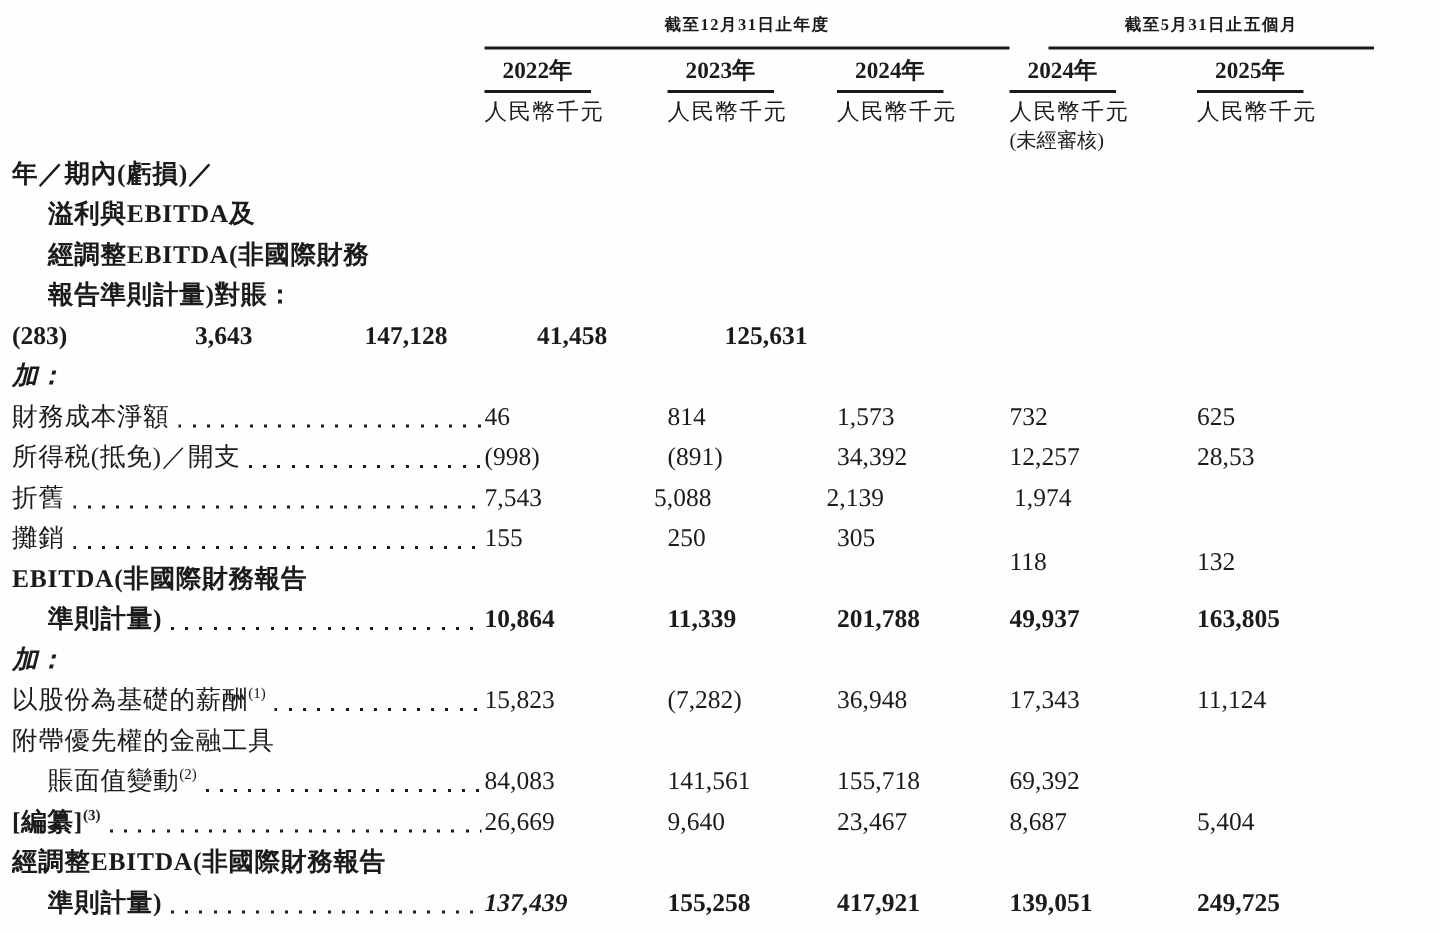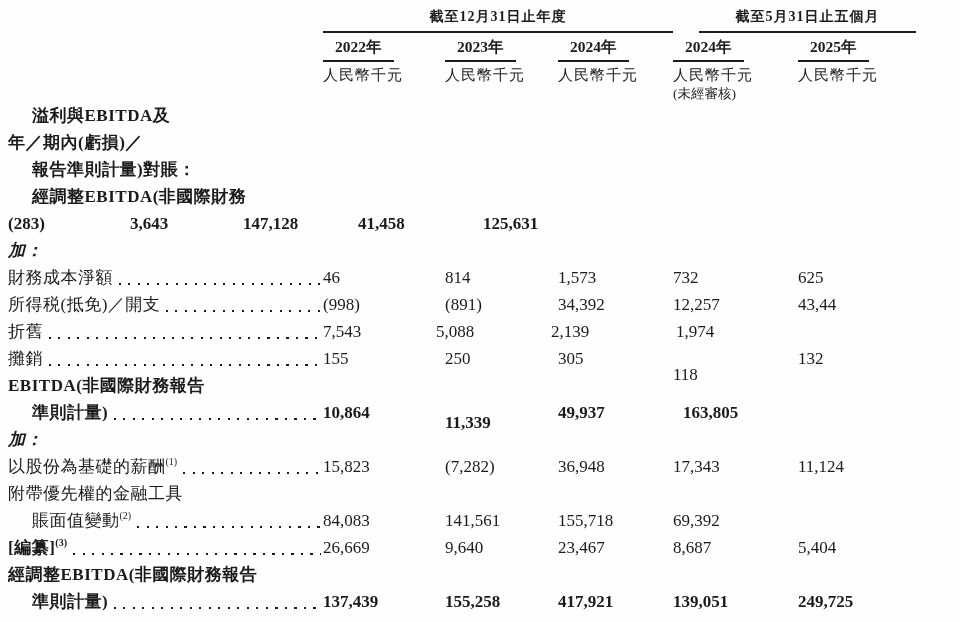--- a/index.html
+++ b/index.html
@@ -7,21 +7,21 @@
     position:relative;width:960px;height:622px;background:#fefefe;
     font-family:"Liberation Serif","DejaVu Serif",serif;color:#1b1b1b;
     overflow:hidden;box-sizing:border-box;
   }
   
   .thead{display:flex;padding:6px 0 0 8px;}
   .lbl-spacer{width:315px;flex:0 0 auto;}
   .grp{flex:0 0 auto;}
   .grp1{width:350px;}
   .grp2{width:243px;}
-  .grp-title{text-align:center;font-weight:bold;font-size:14px;letter-spacing:1px;line-height:22px;white-space:nowrap;}
+  .grp-title{text-align:center;font-weight:bold;font-size:11px;letter-spacing:1px;line-height:22px;white-space:nowrap;}
   .grp-rule{height:2px;background:#1b1b1b;margin-top:3px;}
   .grp2 .grp-title,.grp2 .grp-rule{margin-left:26px;}
   .grp-cols{display:flex;}
   .hcol{box-sizing:border-box;}
   .year{display:inline-block;font-weight:bold;font-size:15.5px;border-bottom:2px solid #1b1b1b;padding:4px 12px 2px;white-space:nowrap;}
   .unit{font-size:15px;margin-top:4px;letter-spacing:1px;line-height:19px;white-space:nowrap;}
   .hnote{font-size:13.5px;line-height:17px;white-space:nowrap;}
   
   .tbody{padding-left:8px;font-size:17px;}
   .row{display:flex;height:27px;}
@@ -74,36 +74,36 @@
           <div class="hcol" style="width: 118px;">
             <div><span class="year">2025年</span></div>
             <div class="unit">人民幣千元</div>
           </div>
         </div>
     </div>
   </div>
   <div class="tbody" id="tbody">
       <div class="row">
         <div class="lbl">
+          <span class="txt b">年／期內(虧損)／</span>
+        </div>
+      </div>
+      <div class="row">
+        <div class="lbl">
           <span class="txt b ind">溢利與EBITDA及</span>
         </div>
       </div>
       <div class="row">
         <div class="lbl">
-          <span class="txt b">年／期內(虧損)／</span>
+          <span class="txt b ind">經調整EBITDA(非國際財務</span>
         </div>
       </div>
       <div class="row">
         <div class="lbl">
           <span class="txt b ind">報告準則計量)對賬：</span>
-        </div>
-      </div>
-      <div class="row">
-        <div class="lbl">
-          <span class="txt b ind">經調整EBITDA(非國際財務</span>
         </div>
       </div>
       <div class="row">
         <div class="val b paren" style="width: 122px;">(283)</div>
         <div class="val b" style="width: 113px;">3,643</div>
         <div class="val b" style="width: 115px;">147,128</div>
         <div class="val b" style="width: 125px;">41,458</div>
         <div class="val b" style="width: 118px;">125,631</div>
       </div>
       <div class="row">
@@ -124,55 +124,56 @@
       </div>
       <div class="row">
         <div class="lbl">
           <span class="txt">所得税(抵免)／開支</span>
           <span class="leader"></span>
         </div>
         <div class="val paren" style="width: 122px;">(998)</div>
         <div class="val paren" style="width: 113px;">(891)</div>
         <div class="val" style="width: 115px;">34,392</div>
         <div class="val" style="width: 125px;">12,257</div>
-        <div class="val" style="width: 118px;">43,44</div>
+        <div class="val" style="width: 118px;">28,53</div>
       </div>
       <div class="row">
         <div class="lbl">
           <span class="txt">折舊</span>
           <span class="leader"></span>
         </div>
         <div class="val" style="width: 113px;">7,543</div>
         <div class="val" style="width: 115px;">5,088</div>
         <div class="val" style="width: 125px;">2,139</div>
         <div class="val" style="width: 118px;">1,974</div>
       </div>
       <div class="row">
         <div class="lbl">
           <span class="txt">攤銷</span>
           <span class="leader"></span>
         </div>
         <div class="val" style="width: 122px;">155</div>
         <div class="val" style="width: 113px;">250</div>
         <div class="val" style="width: 115px;">305</div>
         <div class="val" style="width: 125px; margin-top: 16px;">118</div>
-        <div class="val" style="width: 118px;">132</div>
+        <div class="val" style="width: 118px; margin-top: 16px;">132</div>
       </div>
       <div class="row">
         <div class="lbl">
           <span class="txt b">EBITDA(非國際財務報告</span>
         </div>
       </div>
       <div class="row">
         <div class="lbl">
           <span class="txt b ind">準則計量)</span>
           <span class="leader"></span>
         </div>
         <div class="val b" style="width: 122px;">10,864</div>
-        <div class="val b" style="width: 113px; margin-top: 10px;">11,339</div>
+        <div class="val b" style="width: 113px;">11,339</div>
+        <div class="val b" style="width: 115px;">201,788</div>
         <div class="val b" style="width: 125px;">49,937</div>
         <div class="val b" style="width: 118px;">163,805</div>
       </div>
       <div class="row">
         <div class="lbl">
           <span class="txt sec">加：</span>
         </div>
       </div>
       <div class="row">
         <div class="lbl">
@@ -214,20 +215,20 @@
       <div class="row">
         <div class="lbl">
           <span class="txt b">經調整EBITDA(非國際財務報告</span>
         </div>
       </div>
       <div class="row">
         <div class="lbl">
           <span class="txt b ind">準則計量)</span>
           <span class="leader"></span>
         </div>
-        <div class="val b" style="width: 122px;">137,439</div>
+        <div class="val b" style="width: 122px; font-style: italic;">137,439</div>
         <div class="val b" style="width: 113px;">155,258</div>
         <div class="val b" style="width: 115px;">417,921</div>
         <div class="val b" style="width: 125px;">139,051</div>
         <div class="val b" style="width: 118px;">249,725</div>
       </div>
     </div>
 </div>
 
 </body></html>

